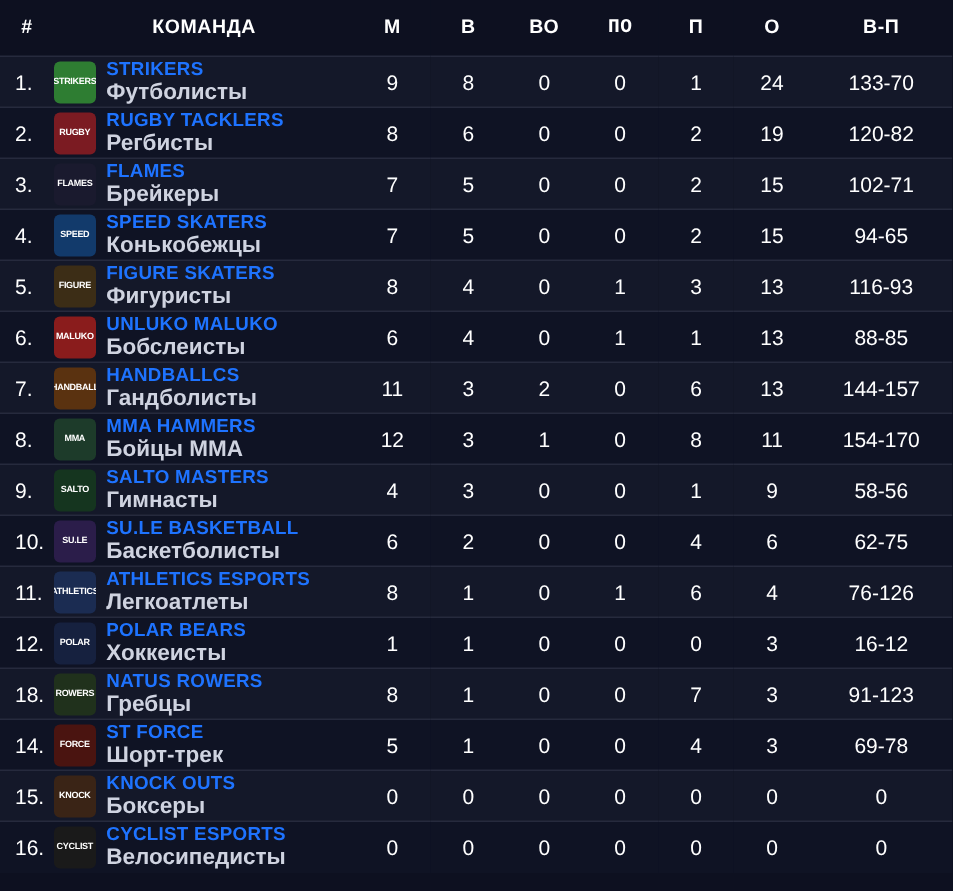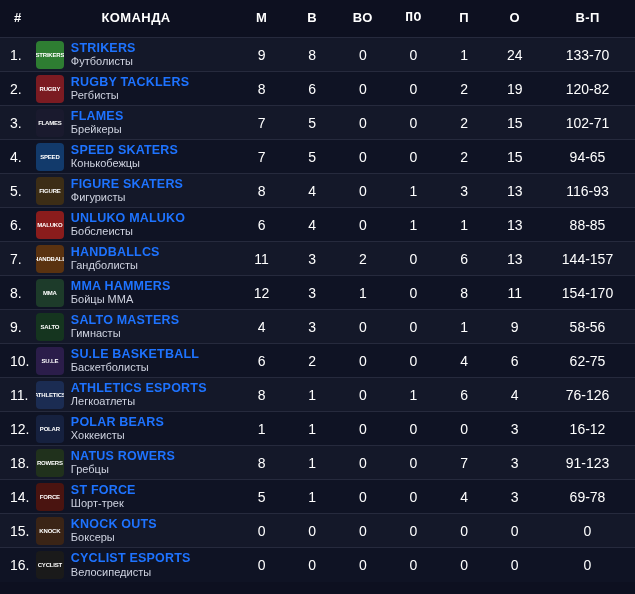--- a/index.html
+++ b/index.html
@@ -97,22 +97,23 @@
   }
   .team-name {
     color: #1e73ff;
     font-weight: bold;
     font-size: 12.5px;
     letter-spacing: 0.2px;
     white-space: nowrap;
   }
   .team-sub {
     color: #cfd3e0;
-    font-size: 11px;
+    font-size: 15px;
     white-space: nowrap;
+    font-weight: bold;
   }
   td.gd { padding-right: 0; }
   td.num { font-size: 14px; }
 </style>
 </head>
 <body>
 
 <div class="table-wrap">
   <table class="standings">
     <thead>

